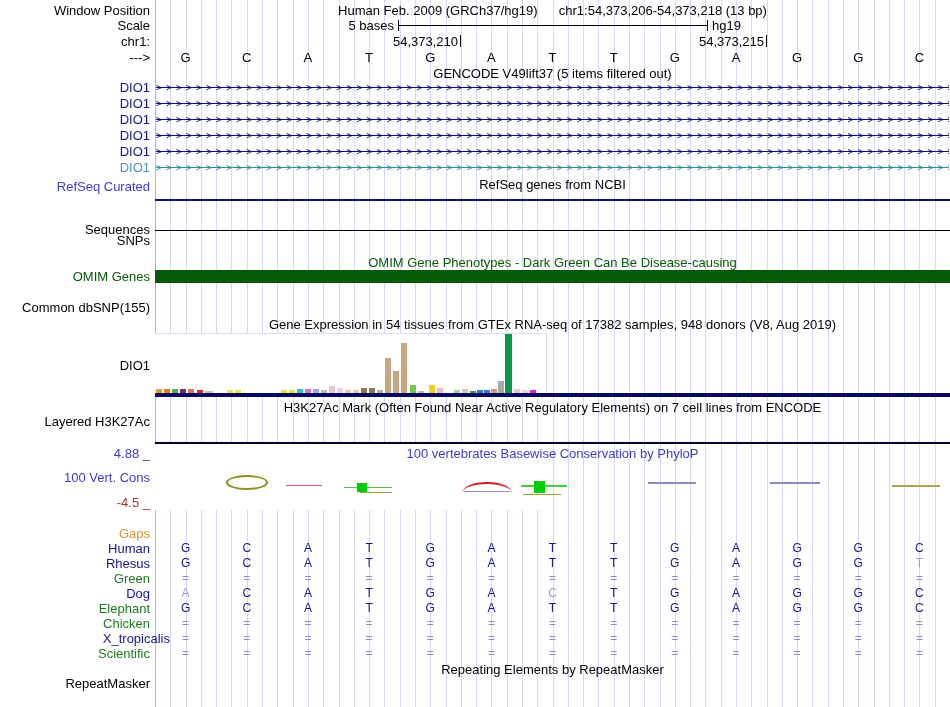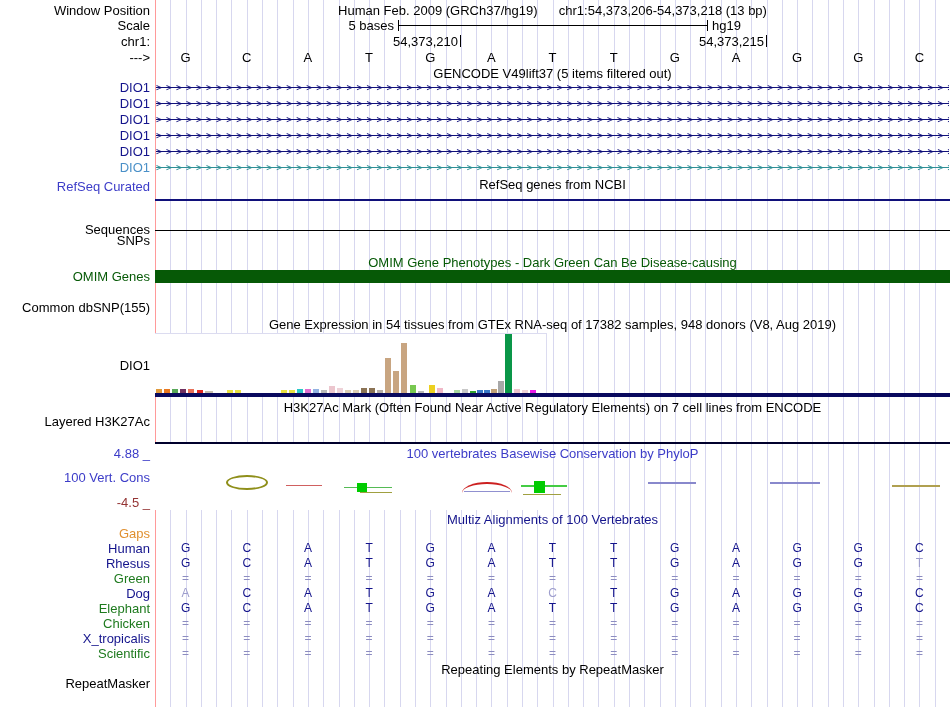--- a/index.html
+++ b/index.html
@@ -215,21 +215,20 @@
       <div style="position: absolute; left: 462px; top: 482px; width: 50px; height: 9px; border-top: 2px solid rgb(204, 32, 32); border-radius: 50% 50% 0px 0px / 100% 100% 0px 0px;"></div>
       <div style="position: absolute; left: 464px; top: 491px; width: 46px; height: 1px; background: rgb(144, 144, 208);"></div>
       <div style="position: absolute; left: 521px; top: 485px; width: 46px; height: 2px; background: rgb(68, 204, 68);"></div>
       <div style="position: absolute; left: 534px; top: 481px; width: 11px; height: 12px; background: rgb(0, 204, 0);"></div>
       <div style="position: absolute; left: 523px; top: 494px; width: 38px; height: 1px; background: rgb(160, 160, 64);"></div>
       <div style="position: absolute; left: 648px; top: 482px; width: 48px; height: 2px; background: rgb(136, 136, 204);"></div>
       <div style="position: absolute; left: 770px; top: 482px; width: 50px; height: 2px; background: rgb(136, 136, 204);"></div>
       <div style="position: absolute; left: 892px; top: 485px; width: 48px; height: 2px; background: rgb(176, 160, 80);"></div>
     </div>
 
-  <div class="title" style="top:513px;color:#14148c">Multiz Alignments of 100 Vertebrates</div>
   <div id="multiz-rows">
       <div class="lbl" style="top: 527px; color: rgb(224, 144, 48);">Gaps</div>
       <div class="lbl" style="top: 542px; color: rgb(20, 20, 140);">Human</div>
       <span class="mzcell" style="position: absolute; left: 155px; top: 541px; width: 61.2px; text-align: center; color: rgb(20, 20, 140);">G</span>
       <span class="mzcell" style="position: absolute; left: 216.2px; top: 541px; width: 61.2px; text-align: center; color: rgb(20, 20, 140);">C</span>
       <span class="mzcell" style="position: absolute; left: 277.3px; top: 541px; width: 61.2px; text-align: center; color: rgb(20, 20, 140);">A</span>
       <span class="mzcell" style="position: absolute; left: 338.5px; top: 541px; width: 61.2px; text-align: center; color: rgb(20, 20, 140);">T</span>
       <span class="mzcell" style="position: absolute; left: 399.6px; top: 541px; width: 61.2px; text-align: center; color: rgb(20, 20, 140);">G</span>
       <span class="mzcell" style="position: absolute; left: 460.8px; top: 541px; width: 61.2px; text-align: center; color: rgb(20, 20, 140);">A</span>
       <span class="mzcell" style="position: absolute; left: 521.9px; top: 541px; width: 61.2px; text-align: center; color: rgb(20, 20, 140);">T</span>
@@ -302,21 +301,21 @@
       <span class="mzcell" style="position: absolute; left: 338.5px; top: 616px; width: 61.2px; text-align: center; color: rgb(140, 140, 192);">=</span>
       <span class="mzcell" style="position: absolute; left: 399.6px; top: 616px; width: 61.2px; text-align: center; color: rgb(140, 140, 192);">=</span>
       <span class="mzcell" style="position: absolute; left: 460.8px; top: 616px; width: 61.2px; text-align: center; color: rgb(140, 140, 192);">=</span>
       <span class="mzcell" style="position: absolute; left: 521.9px; top: 616px; width: 61.2px; text-align: center; color: rgb(140, 140, 192);">=</span>
       <span class="mzcell" style="position: absolute; left: 583.1px; top: 616px; width: 61.2px; text-align: center; color: rgb(140, 140, 192);">=</span>
       <span class="mzcell" style="position: absolute; left: 644.2px; top: 616px; width: 61.2px; text-align: center; color: rgb(140, 140, 192);">=</span>
       <span class="mzcell" style="position: absolute; left: 705.4px; top: 616px; width: 61.2px; text-align: center; color: rgb(140, 140, 192);">=</span>
       <span class="mzcell" style="position: absolute; left: 766.5px; top: 616px; width: 61.2px; text-align: center; color: rgb(140, 140, 192);">=</span>
       <span class="mzcell" style="position: absolute; left: 827.7px; top: 616px; width: 61.2px; text-align: center; color: rgb(140, 140, 192);">=</span>
       <span class="mzcell" style="position: absolute; left: 888.8px; top: 616px; width: 61.2px; text-align: center; color: rgb(140, 140, 192);">=</span>
-      <div class="lbl" style="top: 632px; color: rgb(20, 20, 140);">X_tropicalis</div>
+      <div class="lbl" style="top: 632px; color: rgb(20, 20, 140); padding-left: 20px;">X_tropicalis</div>
       <span class="mzcell" style="position: absolute; left: 155px; top: 631px; width: 61.2px; text-align: center; color: rgb(140, 140, 192);">=</span>
       <span class="mzcell" style="position: absolute; left: 216.2px; top: 631px; width: 61.2px; text-align: center; color: rgb(140, 140, 192);">=</span>
       <span class="mzcell" style="position: absolute; left: 277.3px; top: 631px; width: 61.2px; text-align: center; color: rgb(140, 140, 192);">=</span>
       <span class="mzcell" style="position: absolute; left: 338.5px; top: 631px; width: 61.2px; text-align: center; color: rgb(140, 140, 192);">=</span>
       <span class="mzcell" style="position: absolute; left: 399.6px; top: 631px; width: 61.2px; text-align: center; color: rgb(140, 140, 192);">=</span>
       <span class="mzcell" style="position: absolute; left: 460.8px; top: 631px; width: 61.2px; text-align: center; color: rgb(140, 140, 192);">=</span>
       <span class="mzcell" style="position: absolute; left: 521.9px; top: 631px; width: 61.2px; text-align: center; color: rgb(140, 140, 192);">=</span>
       <span class="mzcell" style="position: absolute; left: 583.1px; top: 631px; width: 61.2px; text-align: center; color: rgb(140, 140, 192);">=</span>
       <span class="mzcell" style="position: absolute; left: 644.2px; top: 631px; width: 61.2px; text-align: center; color: rgb(140, 140, 192);">=</span>
       <span class="mzcell" style="position: absolute; left: 705.4px; top: 631px; width: 61.2px; text-align: center; color: rgb(140, 140, 192);">=</span>

